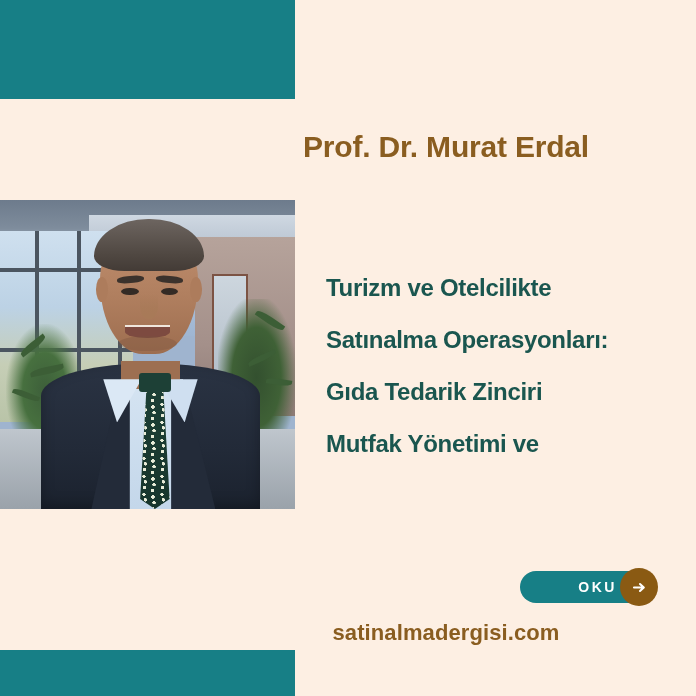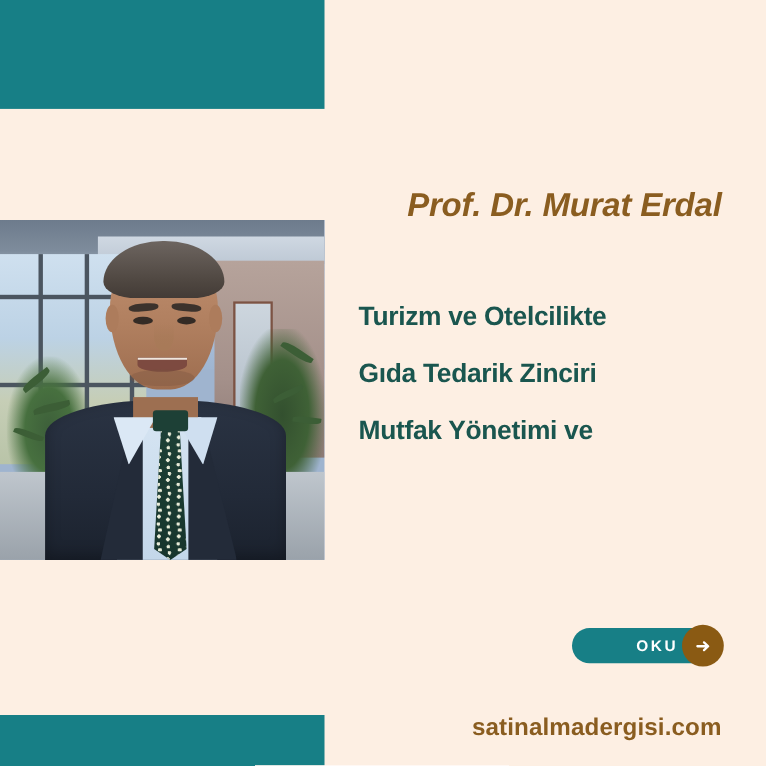--- a/index.html
+++ b/index.html
@@ -181,28 +181,26 @@
     box-shadow: inset 0 2px 0 #efe6dd; }
   .fig-chin { position: absolute; left: 40%; top: 44%; width: 20%; height: 5%;
     background: rgba(120,84,62,.35); border-radius: 50%; }
 
   
   .author-name {
     position: absolute;
     right: 40px;
     top: 130px;
     width: 420px;
-    text-align: right;
+    text-align: center;
     color: #8a5d20;
     font-size: 30px;
     font-weight: bold;
-    font-style: italic;
     letter-spacing: -0.2px;
     white-space: nowrap;
-    margin-top: 40px;
   }
   .headline {
     position: absolute;
     right: 40px;
     top: 262px;
     width: 330px;
     text-align: left;
     color: #1a564f;
     font-size: 24px;
     font-weight: bold;
@@ -246,26 +244,25 @@
     justify-content: center;
   }
   .cta-arrow-circle svg { display: block; }
 
   
   .website {
     position: absolute;
     right: 40px;
     top: 620px;
     width: 420px;
-    text-align: right;
+    text-align: center;
     color: #8a5d20;
     font-size: 22px;
     font-weight: bold;
     letter-spacing: 0.1px;
-    margin-top: 28px;
   }
 </style>
 </head>
 <body>
 
 <div id="poster">
 
   <div class="teal-block-top"></div>
   <div class="teal-block-bottom"></div>
 
@@ -312,20 +309,21 @@
       <div class="fig-nose"></div>
       <div class="fig-mouth"></div>
       <div class="fig-chin"></div>
     </div>
   </div>
 
   <div class="author-name">Prof. Dr. Murat Erdal</div>
 
   <div class="headline">
     <span class="hl-line">Turizm ve Otelcilikte</span>
+    <span class="hl-line">Satınalma Operasyonları:</span>
     <span class="hl-line">Gıda Tedarik Zinciri</span>
     <span class="hl-line">Mutfak Yönetimi ve</span>
   </div>
 
   <div class="cta-button">
     <span class="cta-label">OKU</span>
     <span class="cta-arrow-circle">
       <svg width="17" height="17" viewBox="0 0 17 17" aria-hidden="true">
         <path d="M3 8.5 H12.2 M9 5 L12.8 8.5 L9 12" stroke="#ffffff" stroke-width="2.1" fill="none" stroke-linecap="round" stroke-linejoin="round"></path>
       </svg>

